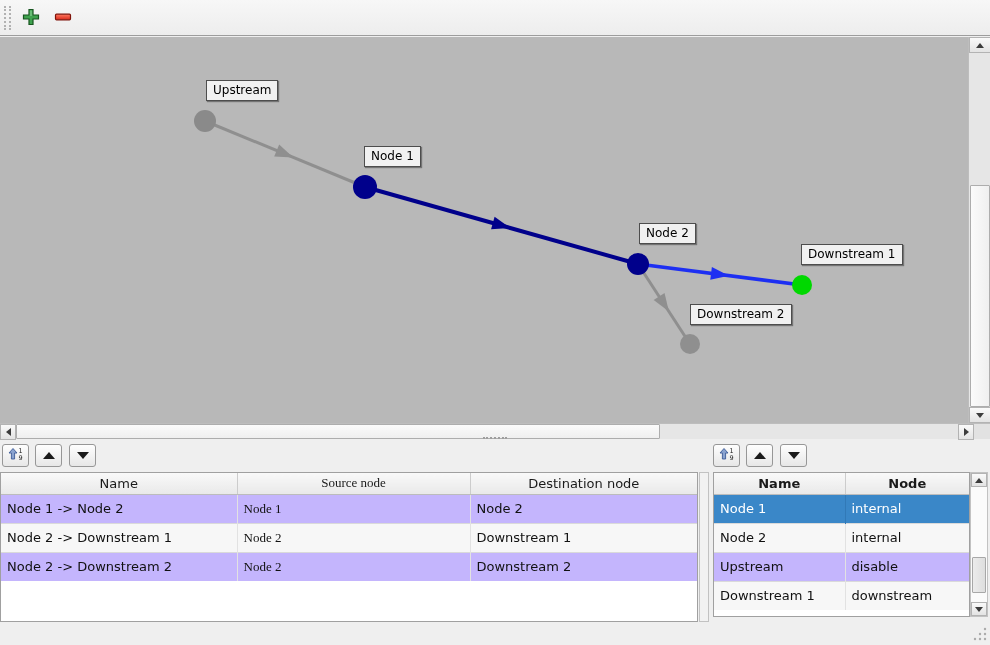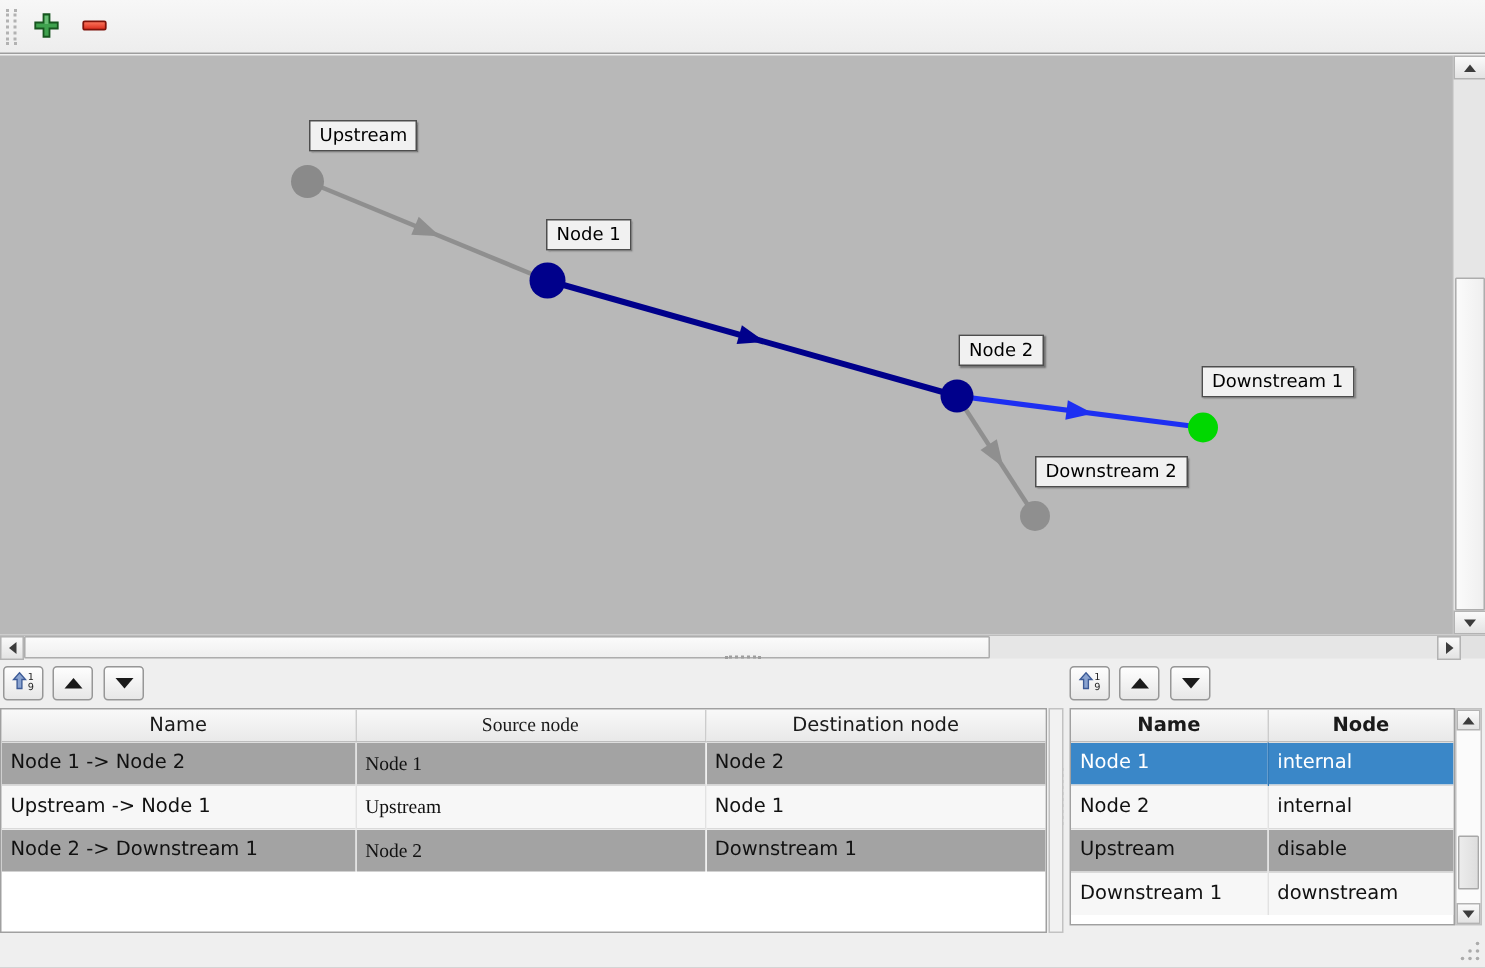--- a/index.html
+++ b/index.html
@@ -99,21 +99,21 @@
     height:21px; font-weight:normal; text-align:center;
     background:linear-gradient(#f9f9f9,#e9e9e9);
     border-bottom:1px solid #bcbcbc; border-right:1px solid #cccccc;
     color:#1a1a1a; overflow:hidden; white-space:nowrap;
   }
   th:last-child { border-right:none; }
   .tbl-nodes th { font-weight:bold; }
   td {
     height:29px; padding-left:6px;
     border-top:1px solid #dadada; border-right:1px solid #e2e2e2;
-    overflow:hidden; white-space:nowrap; background:#a3a3a3;
+    overflow:hidden; white-space:nowrap; background:#c4b5fd;
   }
   td:last-child { border-right:none; }
   tbody tr:first-child td { border-top:none; }
   tbody tr:nth-child(even) td { background:#f7f7f7; }
   tbody tr.selected td { background:#3a87c8; color:#fff; border-right-color:#3179b7; }
   #edges-table th:nth-child(1), #edges-table td:nth-child(1) { width:236px; }
   #edges-table th:nth-child(2), #edges-table td:nth-child(2) { width:233px;font-family:Liberation Serif, serif; }
   #nodes-table th:nth-child(1), #nodes-table td:nth-child(1) { width:131px; }
 
   .edges-trough {
@@ -230,28 +230,28 @@
           <th>Destination node</th>
         </tr>
       </thead>
     <tbody>
         <tr>
           <td>Node 1 -&gt; Node 2</td>
           <td>Node 1</td>
           <td>Node 2</td>
         </tr>
         <tr>
-          <td>Upstream -&gt; Node 1</td>
-          <td>Upstream</td>
-          <td>Node 1</td>
-        </tr>
-        <tr>
           <td>Node 2 -&gt; Downstream 1</td>
           <td>Node 2</td>
           <td>Downstream 1</td>
+        </tr>
+        <tr>
+          <td>Node 2 -&gt; Downstream 2</td>
+          <td>Node 2</td>
+          <td>Downstream 2</td>
         </tr>
       </tbody>
   </table>
 </div>
 <div class="abs edges-trough"></div>
 
 <button class="mini-btn" style="left:713px">
   <span>
     <svg width="16" height="16" viewBox="0 0 16 16">
       <path d="M5 2.5 L9 7 H6.6 V13 H3.4 V7 H1 Z" fill="#8aa3d0" stroke="#3c5a96" stroke-width="0.9"></path>

